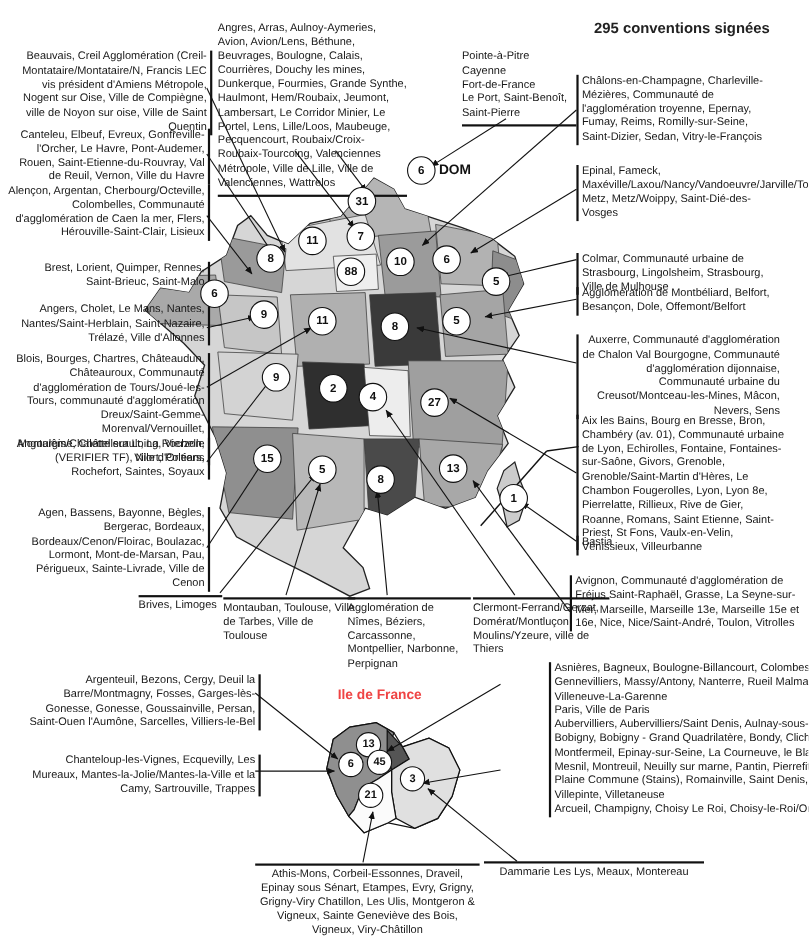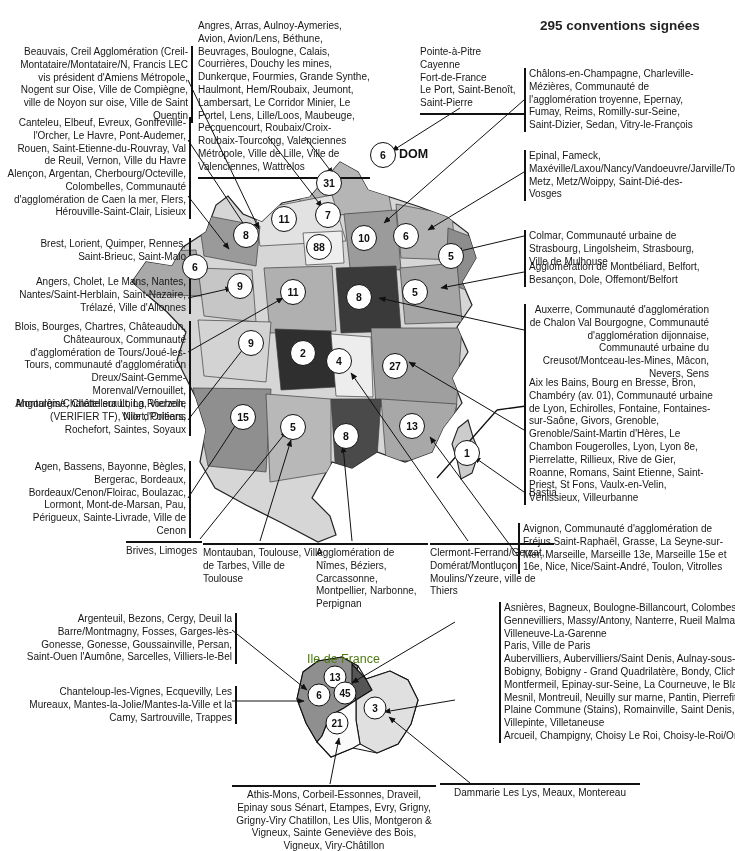--- a/index.html
+++ b/index.html
@@ -12,21 +12,21 @@
   .rule-top{border-top:2px solid #111;padding-top:2px;}
   .rule-bottom{border-bottom:2px solid #111;padding-bottom:3px;}
   .badge{position:absolute;z-index:4;transform:translate(-50%,-50%);
          background:#fff;border:1.6px solid #111;border-radius:50%;
          display:flex;align-items:center;justify-content:center;
          font-weight:bold;color:#111;}
   .badge.main{width:24px;height:24px;font-size:10.5px;}
   .badge.idf{width:21px;height:21px;font-size:10px;}
   #main-title{position:absolute;left:540px;top:18px;z-index:3;font-size:13.5px;font-weight:bold;color:#222;}
   #dom-label{position:absolute;left:399px;top:147px;z-index:4;font-size:12.5px;font-weight:bold;color:#111;}
-  #idf-title{position:absolute;left:307px;top:652px;z-index:3;font-size:12.5px;font-weight:normal;color:#4d7c0f;}
+  #idf-title{position:absolute;left:307px;top:624px;z-index:3;font-size:12.5px;font-weight:bold;color:#ef4444;}
 </style>
 </head>
 <body>
 
 <div id="page">
 
   <svg id="map-svg" width="735" height="851" viewBox="0 0 735 851">
     <defs>
       <marker id="arw" markerWidth="8" markerHeight="8" refX="6.5" refY="3" orient="auto">
         <path d="M0,0L7,3L0,6Z" fill="#111"></path>

